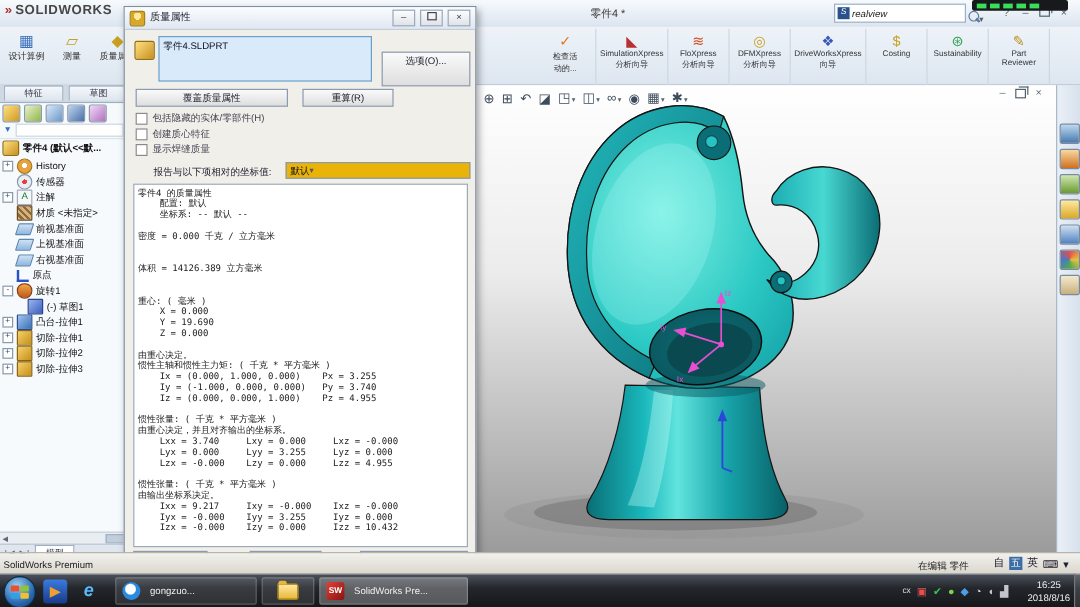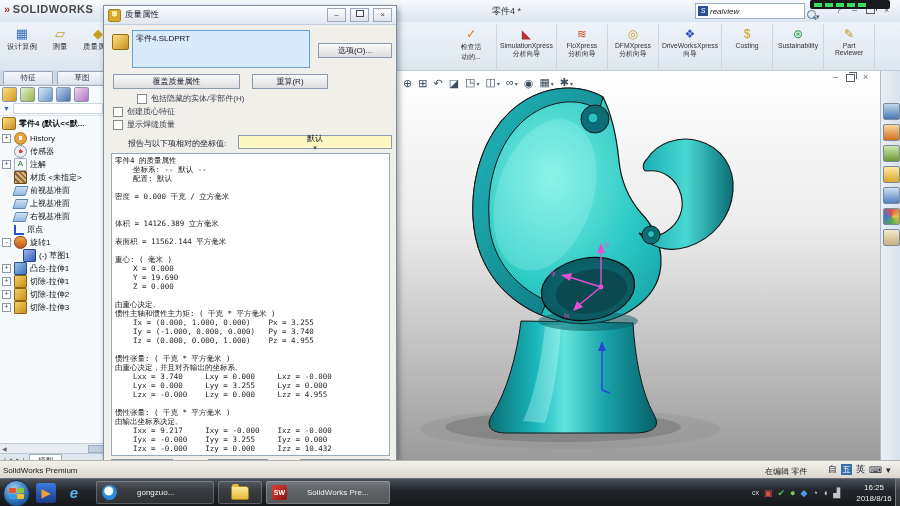--- a/index.html
+++ b/index.html
@@ -94,47 +94,47 @@
              display:flex;align-items:center;font-size:8.5px;color:#223;gap:4px;padding:0 4px;}
   .dlg-ico{width:11px;height:11px;background:radial-gradient(circle at 50% 32%,#ffe9a0 0 3px,#d8a828 3px 6px);border-radius:2px;border:1px solid #a8801a;}
   .dlg-btn{width:17px;height:12px;border:1px solid #9aa8ba;background:linear-gradient(#fdfdfd,#dfe3e8);
            font-size:8px;line-height:11px;text-align:center;color:#445;}
   .sq{width:6px;height:5px;border:1px solid #445;display:inline-block;}
   #file-ico{left:8px;top:28px;width:15px;height:14px;background:linear-gradient(135deg,#ffe080,#c89020);border:1px solid #907010;border-radius:2px;}
   #filebox{left:28px;top:24px;width:178px;height:38px;background:#d9eafa;border:1px solid #6aa0cc;
            font-size:8px;color:#112;padding:2px 3px;box-sizing:border-box;}
   .pbtn{border:1px solid #8a9ab0;background:linear-gradient(#fafafa,#dedede);font-size:8px;color:#223;
         text-align:center;box-sizing:border-box;}
-  #btn-options{left:214px;top:37px;width:74px;height:15px;line-height:13px;}
+  #btn-options{left:214px;top:37px;width:74px;height:29px;line-height:13px;}
   #btn-override{left:9px;top:68px;width:127px;height:15px;line-height:13px;}
   #btn-recalc{left:148px;top:68px;width:76px;height:15px;line-height:13px;}
   .cbrow{left:9px;display:flex;align-items:center;gap:4px;font-size:8px;color:#445;}
   .cbox{width:8px;height:8px;border:1px solid #8a8a8a;background:#fff;flex:none;}
   #coordlbl{left:24px;top:132px;font-size:8px;color:#223;}
-  #coorddd{left:134px;top:129px;width:154px;height:14px;background:#fef9c3;border:1px solid #8a9ab0;
-           font-size:8px;color:#112;display:flex;align-items:center;justify-content:center;padding:0 3px;box-sizing:border-box;flex-direction:column;}
+  #coorddd{left:134px;top:129px;width:154px;height:14px;background:#eab308;border:1px solid #8a9ab0;
+           font-size:8px;color:#112;display:flex;align-items:center;justify-content:flex-start;padding:0 3px;box-sizing:border-box;}
   #report{left:7px;top:147px;width:279px;height:303px;background:#fff;border:1px solid #9aa8ba;
           font-family:"DejaVu Sans Mono",monospace;font-size:7.5px;color:#222;overflow:hidden;padding:2px 3px;box-sizing:border-box;}
   .rline{white-space:pre;min-height:9px;line-height:9px;}
   #btn-help{left:7px;top:453px;width:62px;height:15px;line-height:13px;}
   #btn-print{left:104px;top:453px;width:60px;height:15px;line-height:13px;}
   #btn-copy{left:196px;top:453px;width:90px;height:15px;line-height:13px;}
   
   #statusbar{left:0;top:460px;width:900px;height:18px;background:linear-gradient(#f2f1ec,#d9d5cc);border-top:1px solid #b8b4aa;font-size:8px;color:#222;}
   #sb-left{left:3px;top:5px;white-space:nowrap;width:96px;overflow:hidden;}
   #sb-edit{left:765px;top:5px;}
   #langbar{left:828px;top:2px;display:flex;gap:4px;align-items:center;font-size:9px;color:#223;}
   .imeblue{background:#3b6ea5;color:#fff;width:11px;height:11px;text-align:center;line-height:11px;font-size:8px;}
   
   #taskbar{left:0;top:478px;width:900px;height:28px;background:linear-gradient(#4a505a,#23262b 40%,#141619);border-top:1px solid #6a7078;}
   #startorb{left:3px;top:1px;width:25px;height:25px;border-radius:50%;background:radial-gradient(circle at 40% 30%,#9fd0f0,#2a6ab0 60%,#123a6a);border:1px solid #0d2a4a;display:grid;grid-template-columns:7px 7px;grid-gap:1px;place-content:center;}
   #startorb i{width:7px;height:5px;display:block;border-radius:1px;}
   .tb-ico{top:4px;width:20px;height:20px;border-radius:3px;text-align:center;line-height:20px;font-size:12px;}
   .tb-btn{top:2px;height:23px;background:rgba(255,255,255,.10);border:1px solid rgba(255,255,255,.22);border-radius:2px;
-          display:flex;align-items:center;gap:20px;padding:0 5px;font-size:8px;color:#eee;box-sizing:border-box;white-space:nowrap;overflow:hidden;}
+          display:flex;align-items:center;gap:8px;padding:0 5px;font-size:8px;color:#eee;box-sizing:border-box;white-space:nowrap;overflow:hidden;}
   .tb-active{background:rgba(255,255,255,.28);}
   .blogo{width:15px;height:15px;border-radius:50%;background:radial-gradient(circle at 45% 40%,#fff 0 4px,#2a8ae0 5px);flex:none;}
   .folder{width:16px;height:12px;background:linear-gradient(#ffe9a0,#e8b838);border:1px solid #a8801a;border-radius:1px 3px 2px 2px;position:relative;flex:none;}
   .folder::before{content:"";position:absolute;left:0;top:-3px;width:7px;height:3px;background:#e8b838;border-radius:2px 2px 0 0;}
   .swcube{width:15px;height:15px;background:linear-gradient(135deg,#e04038,#8a1410);color:#fff;font-size:7px;font-weight:bold;text-align:center;line-height:15px;flex:none;border-radius:2px;}
   #tray{left:752px;top:0;height:28px;display:flex;align-items:center;gap:5px;}
   .tri{font-size:9px;line-height:12px;}
   .tr-txt{color:#ddd;font-size:7px;}
   .tr-red{color:#e05050;} .tr-green{color:#3fc050;} .tr-green2{color:#7fd050;}
   .tr-blue{color:#4aa0e8;} .tr-dark{color:#c9ccd2;} .tr-gray{color:#c2c6cc;}
@@ -436,48 +436,47 @@
       <span style="flex:1;">质量属性</span>
       <span class="dlg-btn">–</span>
       <span class="dlg-btn"><span class="sq"></span></span>
       <span class="dlg-btn">×</span>
     </div>
     <div class="abs" id="file-ico"></div>
     <div class="abs" id="filebox">零件4.SLDPRT</div>
     <div class="abs pbtn" id="btn-options">选项(O)...</div>
     <div class="abs pbtn" id="btn-override">覆盖质量属性</div>
     <div class="abs pbtn" id="btn-recalc">重算(R)</div>
-    <div class="abs cbrow" style="top:87px;margin-left:24px;">
+    <div class="abs cbrow" style="top:87px;">
       <span class="cbox"></span>
         <span>包括隐藏的实体/零部件(H)</span>
     </div>
     <div class="abs cbrow" style="top:100px;font-family:Liberation Mono, monospace;">
       <span class="cbox"></span>
         <span>创建质心特征</span>
     </div>
     <div class="abs cbrow" style="top:113px;">
       <span class="cbox"></span>
         <span>显示焊缝质量</span>
     </div>
     <div class="abs" id="coordlbl">报告与以下项相对的坐标值:</div>
     <div class="abs" id="coorddd">
       <span>默认</span>
       <span style="font-size:7px;color:#556;">▾</span>
     </div>
     <div class="abs" id="report">
         <div class="rline">零件4 的质量属性</div>
+        <div class="rline">    配置: 默认</div>
         <div class="rline">    坐标系: -- 默认 --</div>
-        <div class="rline">    配置: 默认</div>
         <div class="rline"></div>
         <div class="rline">密度 = 0.000 千克 / 立方毫米</div>
         <div class="rline"></div>
         <div class="rline"></div>
         <div class="rline">体积 = 14126.389 立方毫米</div>
         <div class="rline"></div>
-        <div class="rline">表面积 = 11562.144 平方毫米</div>
         <div class="rline"></div>
         <div class="rline">重心: ( 毫米 )</div>
         <div class="rline">    X = 0.000</div>
         <div class="rline">    Y = 19.690</div>
         <div class="rline">    Z = 0.000</div>
         <div class="rline"></div>
         <div class="rline">由重心决定。</div>
         <div class="rline">惯性主轴和惯性主力矩: ( 千克 * 平方毫米 )</div>
         <div class="rline">    Ix = (0.000, 1.000, 0.000)    Px = 3.255</div>
         <div class="rline">    Iy = (-1.000, 0.000, 0.000)   Py = 3.740</div>

